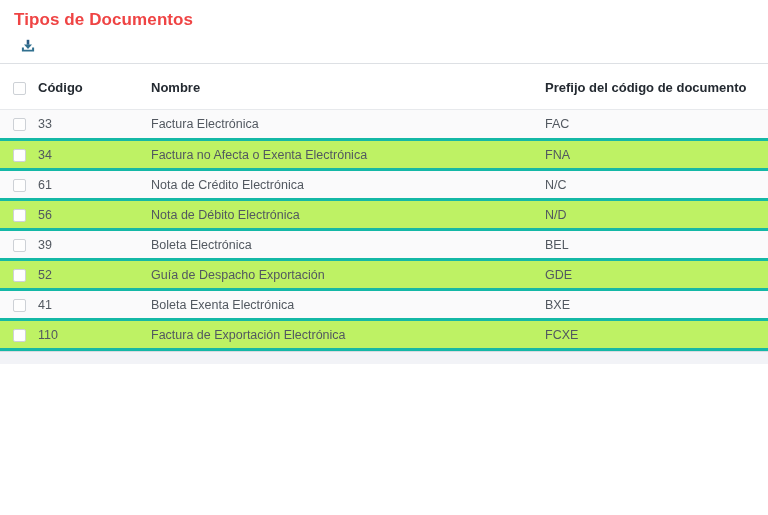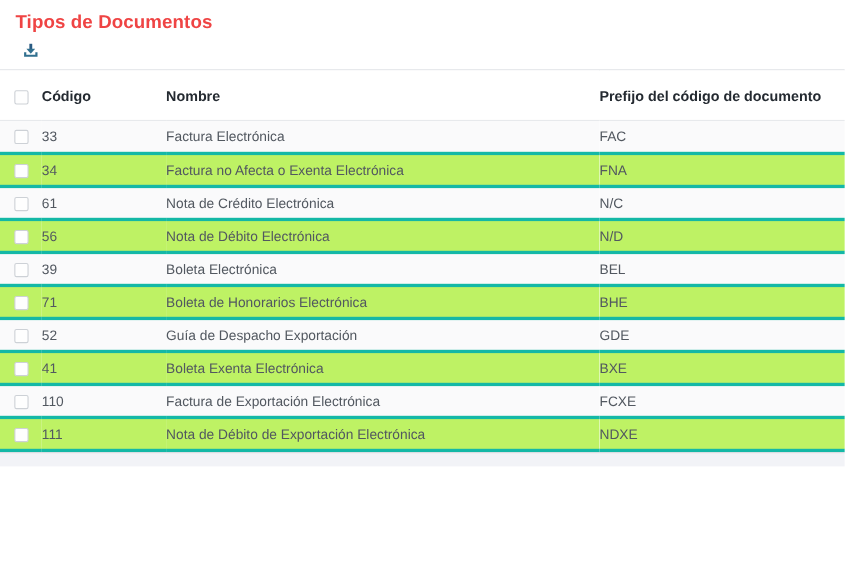--- a/index.html
+++ b/index.html
@@ -153,28 +153,20 @@
 
   <tr>
     <td class="cell-check">
       <input type="checkbox" class="cb" style="">
     </td>
     <td>39</td>
     <td>Boleta Electrónica</td>
     <td>BEL</td>
   </tr>
 
-  <tr>
-    <td class="cell-check">
-      <input type="checkbox" class="cb" style="">
-    </td>
-    <td>71</td>
-    <td>Boleta de Honorarios Electrónica</td>
-    <td>BHE</td>
-  </tr>
 
   <tr>
     <td class="cell-check">
       <input type="checkbox" class="cb" style="">
     </td>
     <td>52</td>
     <td>Guía de Despacho Exportación</td>
     <td>GDE</td>
   </tr>
 
@@ -190,26 +182,18 @@
 
   <tr>
     <td class="cell-check">
       <input type="checkbox" class="cb" style="">
     </td>
     <td>110</td>
     <td>Factura de Exportación Electrónica</td>
     <td>FCXE</td>
   </tr>
 
-  <tr>
-    <td class="cell-check">
-      <input type="checkbox" class="cb" style="">
-    </td>
-    <td>111</td>
-    <td>Nota de Débito de Exportación Electrónica</td>
-    <td>NDXE</td>
-  </tr>
 
 
 </tbody>
   </table>
   <div class="table-footer"></div>
 </div>
 
 </body></html>

